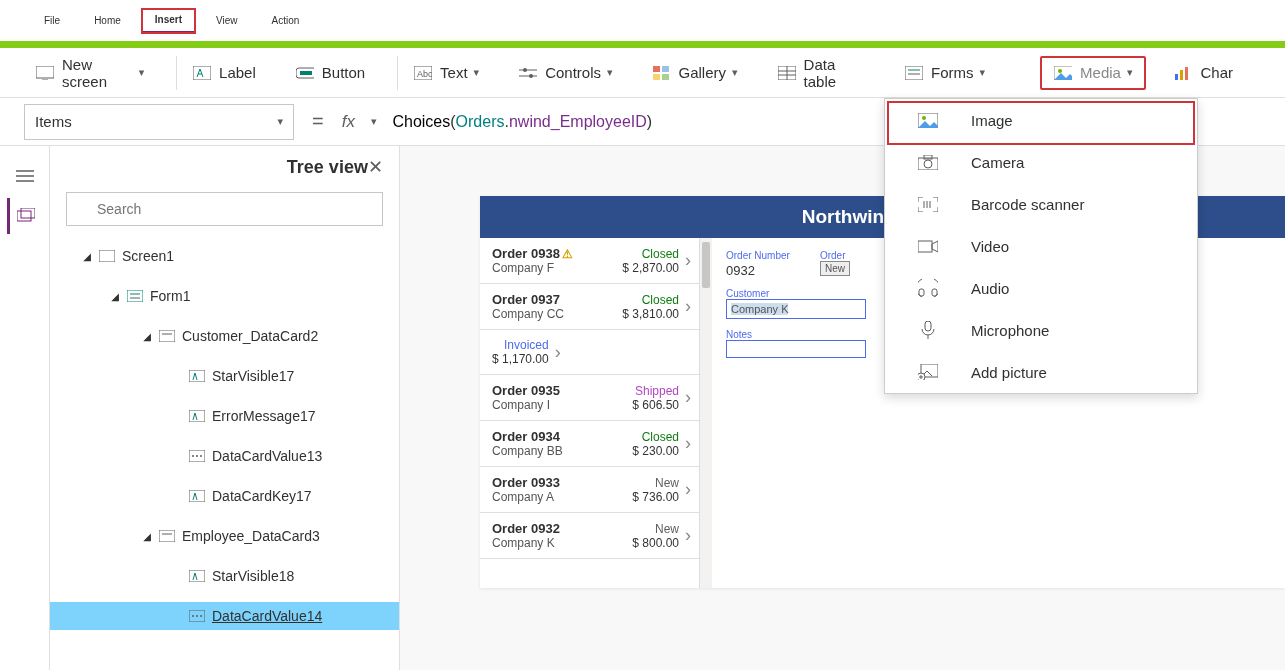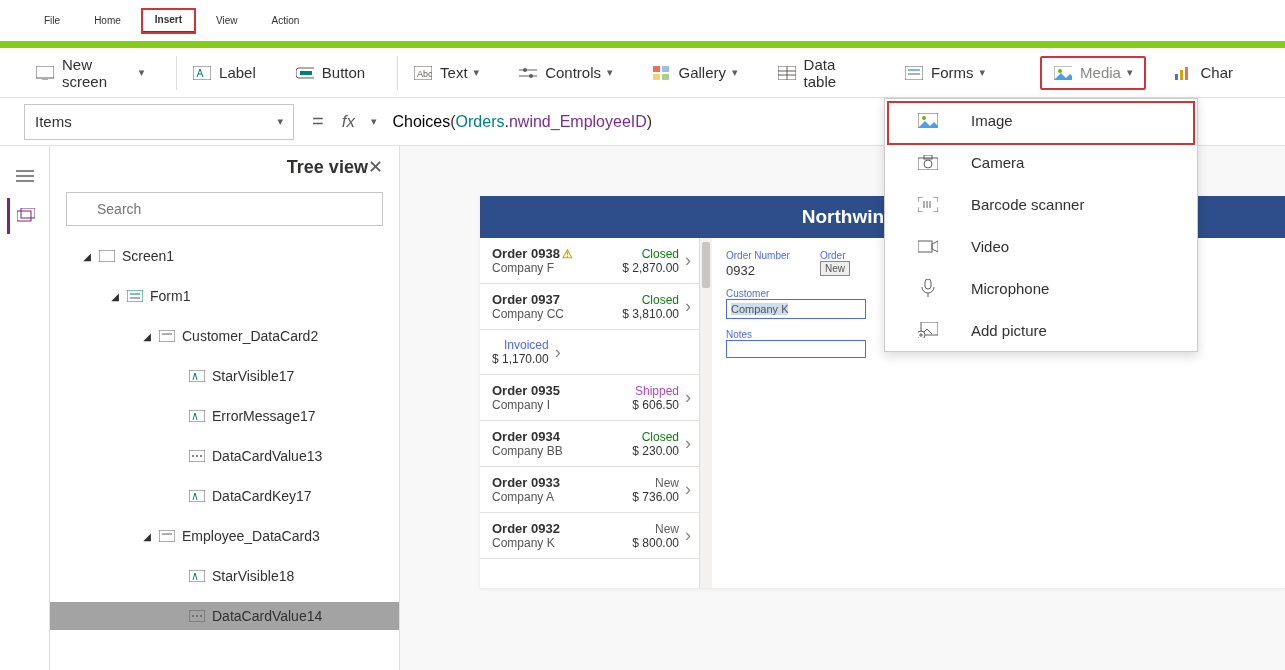--- a/index.html
+++ b/index.html
@@ -30,21 +30,21 @@
   .close-x { font-size:18px; cursor:pointer; color:#605e5c; }
   .search-wrap { padding:4px 16px 10px; }
   .search { width:100%; height:34px; border:1px solid #c8c6c4; padding:4px 30px; font-size:14px; position:relative; }
   .search-ico { position:absolute; left:26px; top:12px; color:#a4262c; }
   .tree-scroll { flex:1; overflow:auto; position:relative; }
   .tree-scroll::-webkit-scrollbar{width:10px;}
   .tree-scroll::-webkit-scrollbar-thumb{background:#c8c6c4;}
   .tree ul { list-style:none; margin:0; padding:0; }
   .tree li { padding:6px 0 6px 0; font-size:14px; white-space:nowrap; }
   .tree .row { display:flex; align-items:center; height:28px; }
-  .tree .row.sel { background:#a3a3a3; }
+  .tree .row.sel { background:#7dd3fc;text-decoration:underline; }
   .tree .expander { width:14px; font-size:10px; margin-right:4px; text-align:center; cursor:pointer;}
   .tree .node-ico { width:18px; height:14px; margin-right:6px; display:inline-flex; align-items:center; justify-content:center; }
   .indent1{padding-left:30px;} .indent2{padding-left:58px;} .indent3{padding-left:90px;} .indent4{padding-left:120px;}
   .canvas { flex:1; background:#f8f8f8; position:relative; }
   .app-card { position:absolute; left:80px; top:50px; right:0; background:#fff; box-shadow:0 1px 3px rgba(0,0,0,0.08); }
   .app-header { background:#2d4e8a; color:#fff; font-size:19px; font-weight:600; padding:10px 16px; text-align:center; }
   .app-body { display:flex; height:350px; }
   .order-list { width:220px; border-right:1px solid #ddd; overflow:hidden; }
   .order-item { border-bottom:1px solid #e1dfdd; padding:8px 8px 8px 12px; display:flex; align-items:center; position:relative; }
   .order-left { flex:1; }
@@ -502,20 +502,31 @@
       <span class="mico">
         <svg width="20" height="15">
           <rect x="0" y="2" width="14" height="11" fill="none" stroke="#605e5c"></rect>
           <path d="M14 5 L20 2 V13 L14 10 Z" fill="none" stroke="#605e5c"></path>
         </svg>
       </span>
       <span>Video</span>
     </div>
   <div class="mitem">
       <span class="mico">
+        <svg width="20" height="18">
+          <path d="M4 18 A10 10 0 0 1 4 0" fill="none" stroke="#605e5c"></path>
+          <path d="M16 18 A10 10 0 0 0 16 0" fill="none" stroke="#605e5c"></path>
+          <rect x="1" y="10" width="5" height="7" rx="2" fill="none" stroke="#605e5c"></rect>
+          <rect x="14" y="10" width="5" height="7" rx="2" fill="none" stroke="#605e5c"></rect>
+        </svg>
+      </span>
+      <span>Audio</span>
+    </div>
+  <div class="mitem">
+      <span class="mico">
         <svg width="14" height="18">
           <rect x="4" y="0" width="6" height="10" rx="3" fill="none" stroke="#605e5c"></rect>
           <path d="M1 8 A6 6 0 0 0 13 8" fill="none" stroke="#605e5c"></path>
           <line x1="7" y1="14" x2="7" y2="18" stroke="#605e5c"></line>
         </svg>
       </span>
       <span>Microphone</span>
     </div>
   <div class="mitem">
       <span class="mico">

